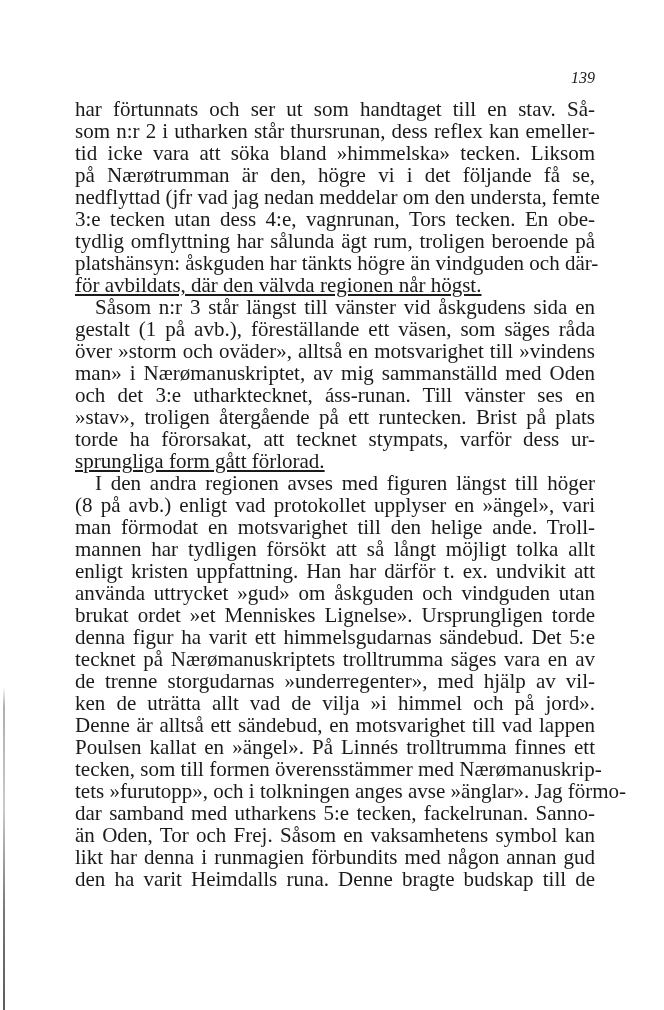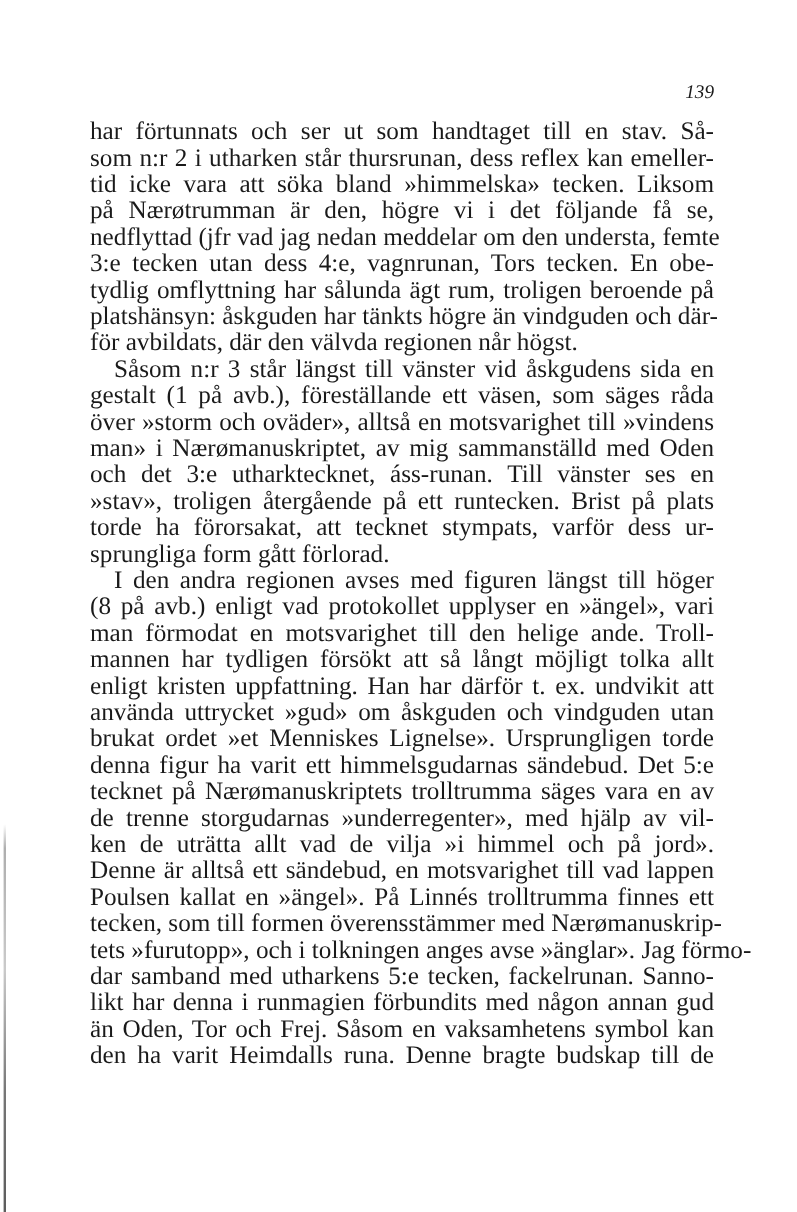--- a/index.html
+++ b/index.html
@@ -52,20 +52,21 @@
     }
     .line {
       display: block;
       white-space: nowrap;
       height: 22px;
       text-align: justify;
       text-align-last: justify;
     }
     .line.last {
       text-align-last: left;
+      text-decoration: underline;
     }
     .line.indent {
       text-indent: 20px;
     }
   </style>
 </head>
 <body>
 
 <div class="left-edge"></div>
 
@@ -98,17 +99,17 @@
       <span class="line">brukat ordet »et Menniskes Lignelse». Ursprungligen torde</span>
       <span class="line">denna figur ha varit ett himmelsgudarnas sändebud. Det 5:e</span>
       <span class="line">tecknet på Nærømanuskriptets trolltrumma säges vara en av</span>
       <span class="line">de trenne storgudarnas »underregenter», med hjälp av vil-</span>
       <span class="line">ken de uträtta allt vad de vilja »i himmel och på jord».</span>
       <span class="line">Denne är alltså ett sändebud, en motsvarighet till vad lappen</span>
       <span class="line">Poulsen kallat en »ängel». På Linnés trolltrumma finnes ett</span>
       <span class="line">tecken, som till formen överensstämmer med Nærømanuskrip-</span>
       <span class="line">tets »furutopp», och i tolkningen anges avse »änglar». Jag förmo-</span>
       <span class="line">dar samband med utharkens 5:e tecken, fackelrunan. Sanno-</span>
+      <span class="line">än Oden, Tor och Frej. Såsom en vaksamhetens symbol kan</span>
       <span class="line">likt har denna i runmagien förbundits med någon annan gud</span>
-      <span class="line">än Oden, Tor och Frej. Såsom en vaksamhetens symbol kan</span>
       <span class="line">den ha varit Heimdalls runa. Denne bragte budskap till de</span>
     </div>
 </div>
 
 </body></html>

